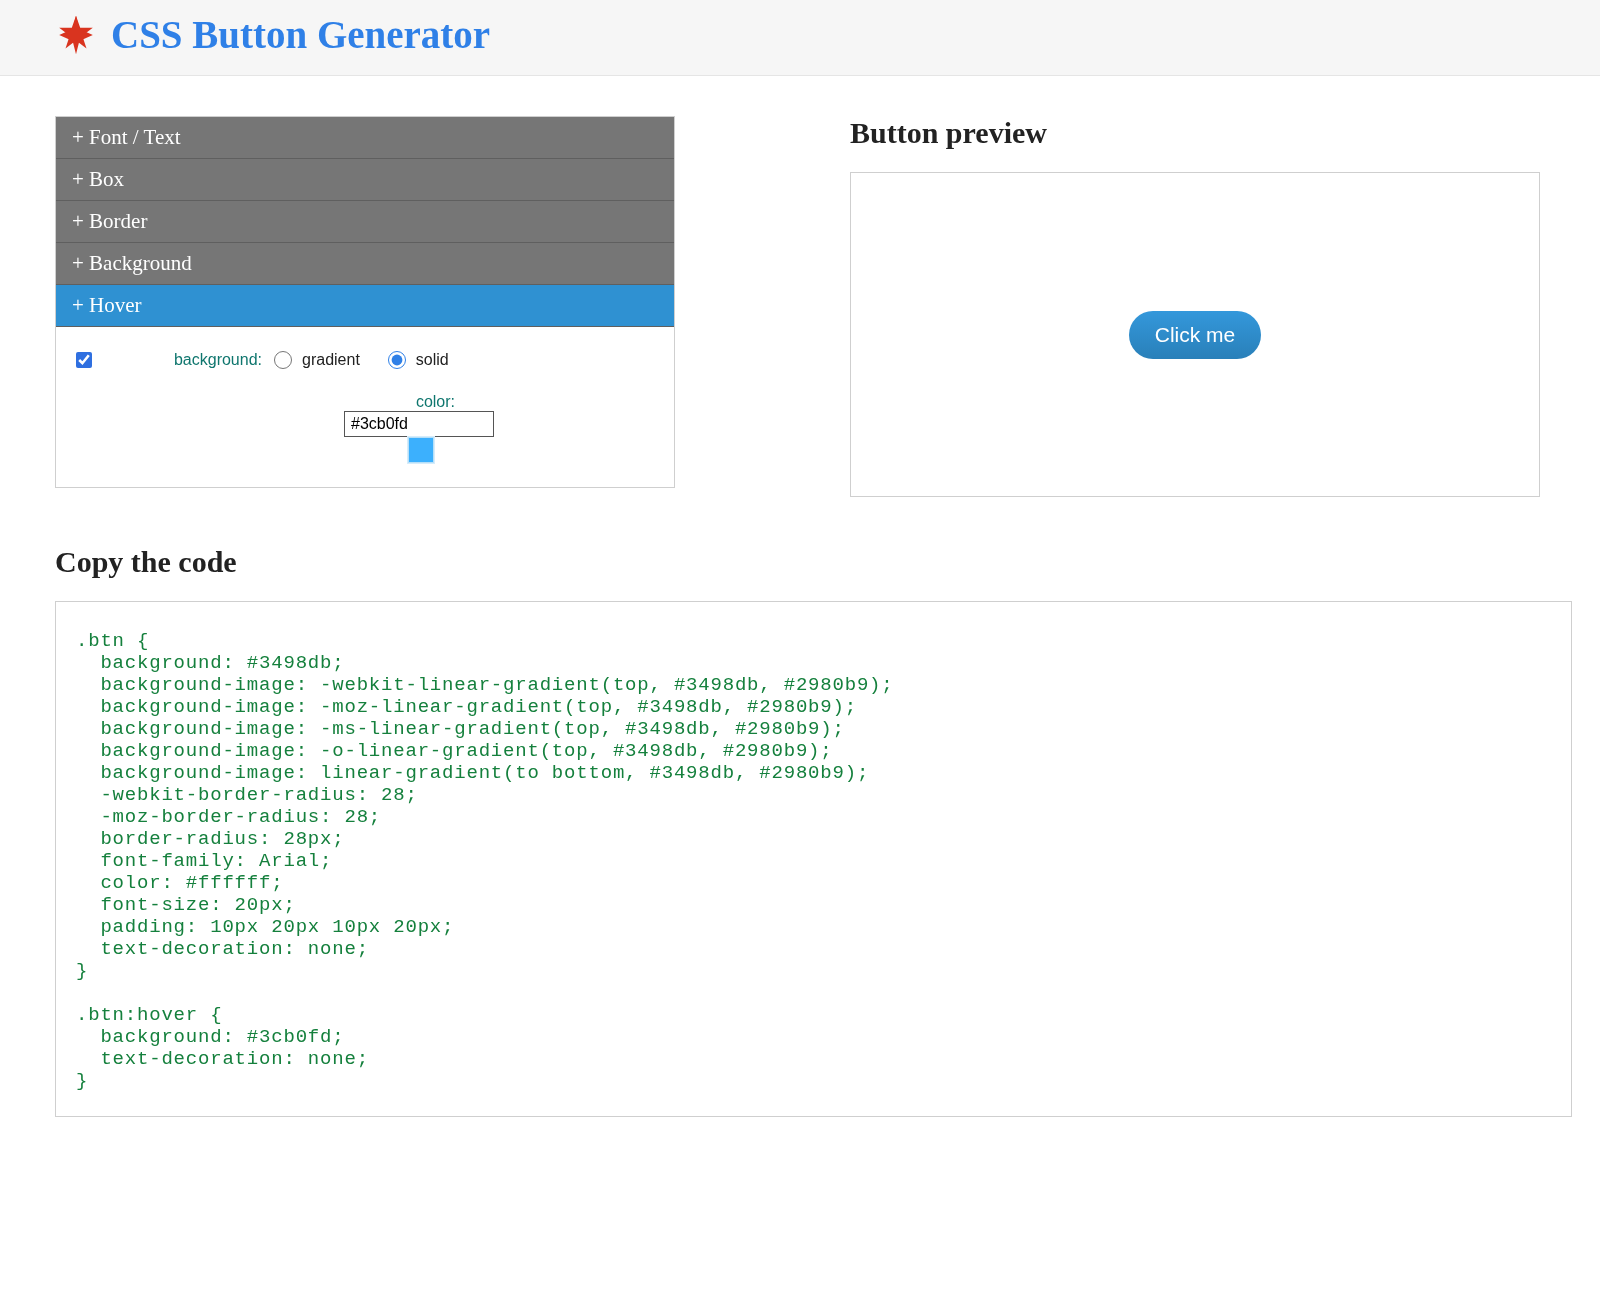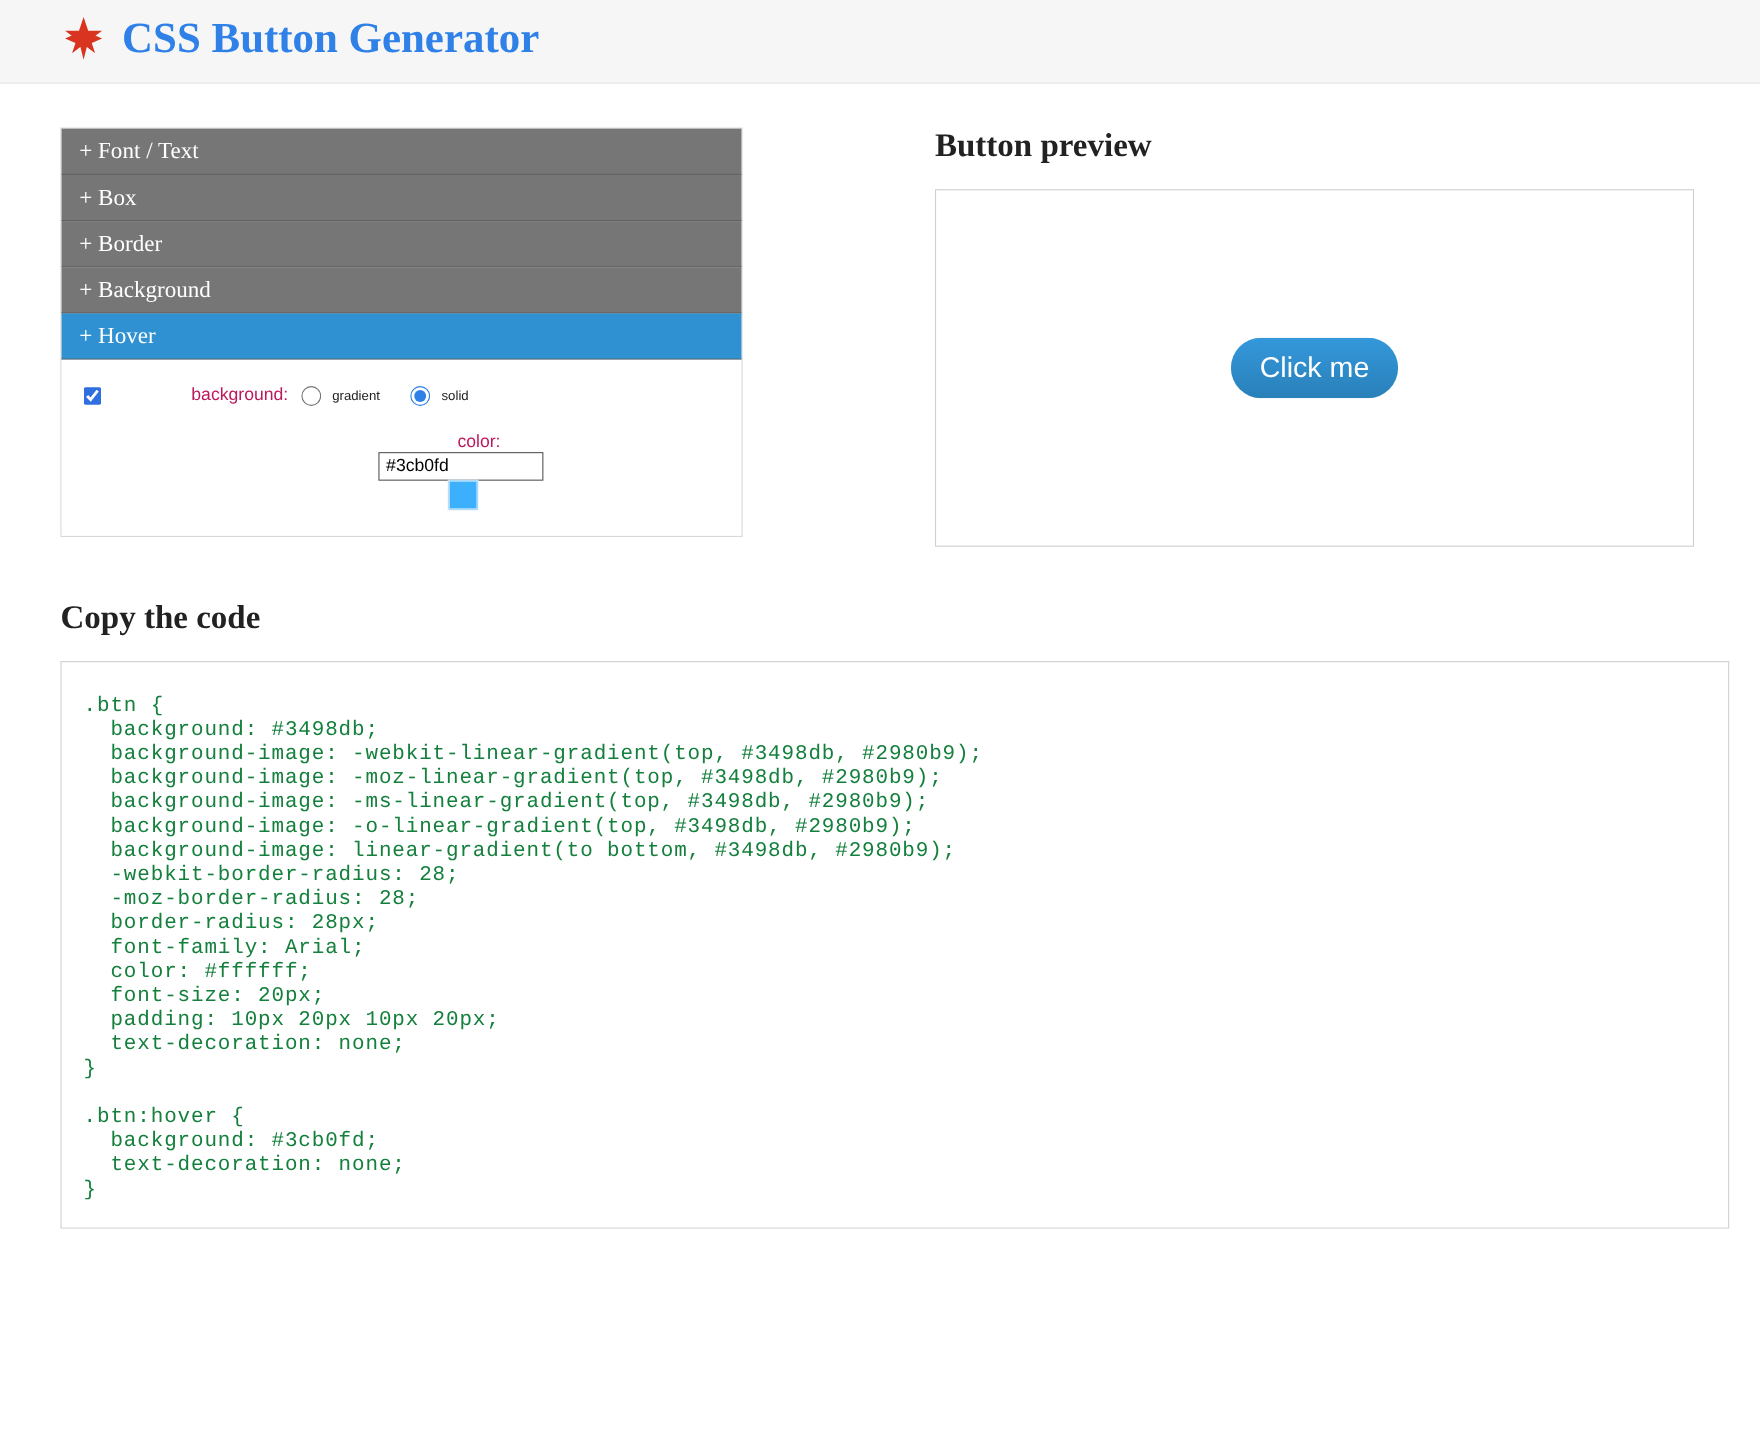--- a/index.html
+++ b/index.html
@@ -64,33 +64,33 @@
     margin-bottom: 24px;
   }
   .panel-row:last-child { margin-bottom: 0; flex-direction: column; }
   .panel-check {
     margin-right: 70px;
     margin-left: 6px;
   }
   .panel-label {
     font-family: Verdana, Arial, sans-serif;
     font-size: 16px;
-    color: #be185d;
+    color: #0f766e;
     text-align: right;
     min-width: 100px;
   }
   .radio-group {
     display: flex;
     align-items: center;
     gap: 10px;
     margin-left: 12px;
   }
   .radio-group label {
     font-family: Verdana, Arial, sans-serif;
-    font-size: 12px;
+    font-size: 16px;
     margin-right: 18px;
   }
   .radio-group input[type=radio] {
     width: 18px; height: 18px;
     accent-color: #2f80e7;
   }
   .color-input {
     font-family: Verdana, Arial, sans-serif;
     font-size: 16px;
     padding: 3px 6px;
@@ -111,21 +111,21 @@
     height: 325px;
     display: flex;
     align-items: center;
     justify-content: center;
   }
   .btn-preview {
     background-image: linear-gradient(to bottom, #3498db, #2980b9);
     border-radius: 28px;
     color: #ffffff;
     font-family: Arial, sans-serif;
-    font-size: 26px;
+    font-size: 21px;
     padding: 12px 26px;
     text-decoration: none;
     border: none;
     cursor: pointer;
   }
   .code-section {
     padding: 48px 28px 0 55px;
   }
   .code-box {
     border: 1px solid #cfcfcf;

